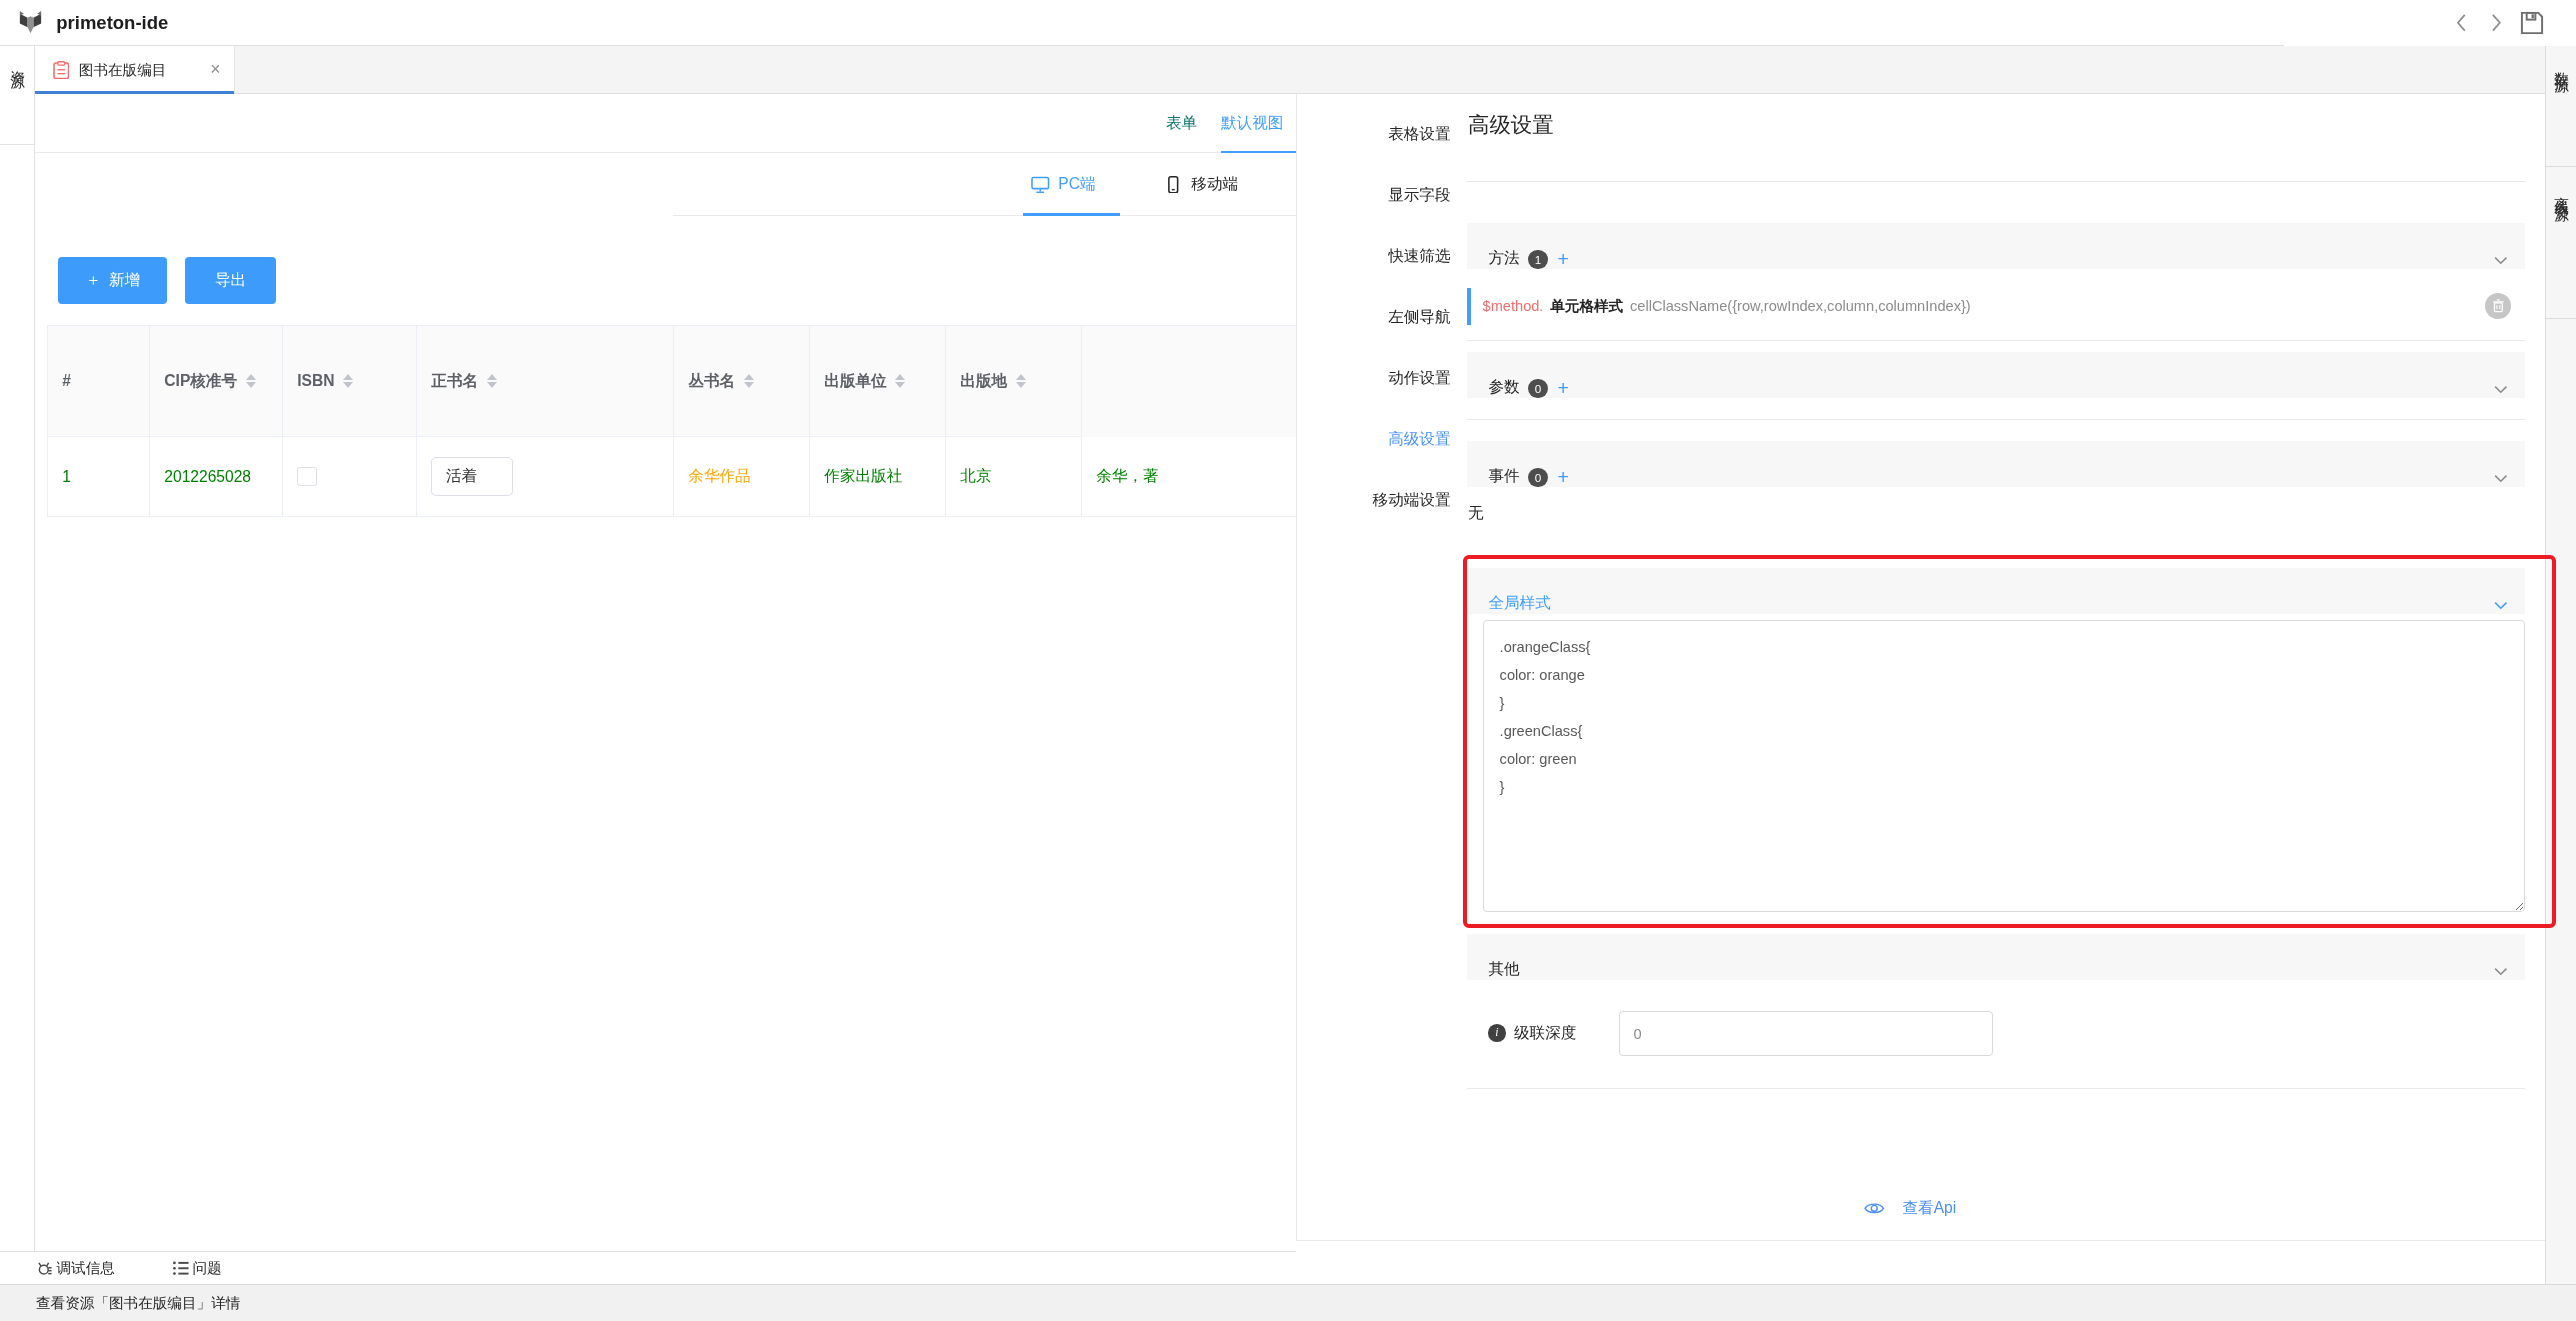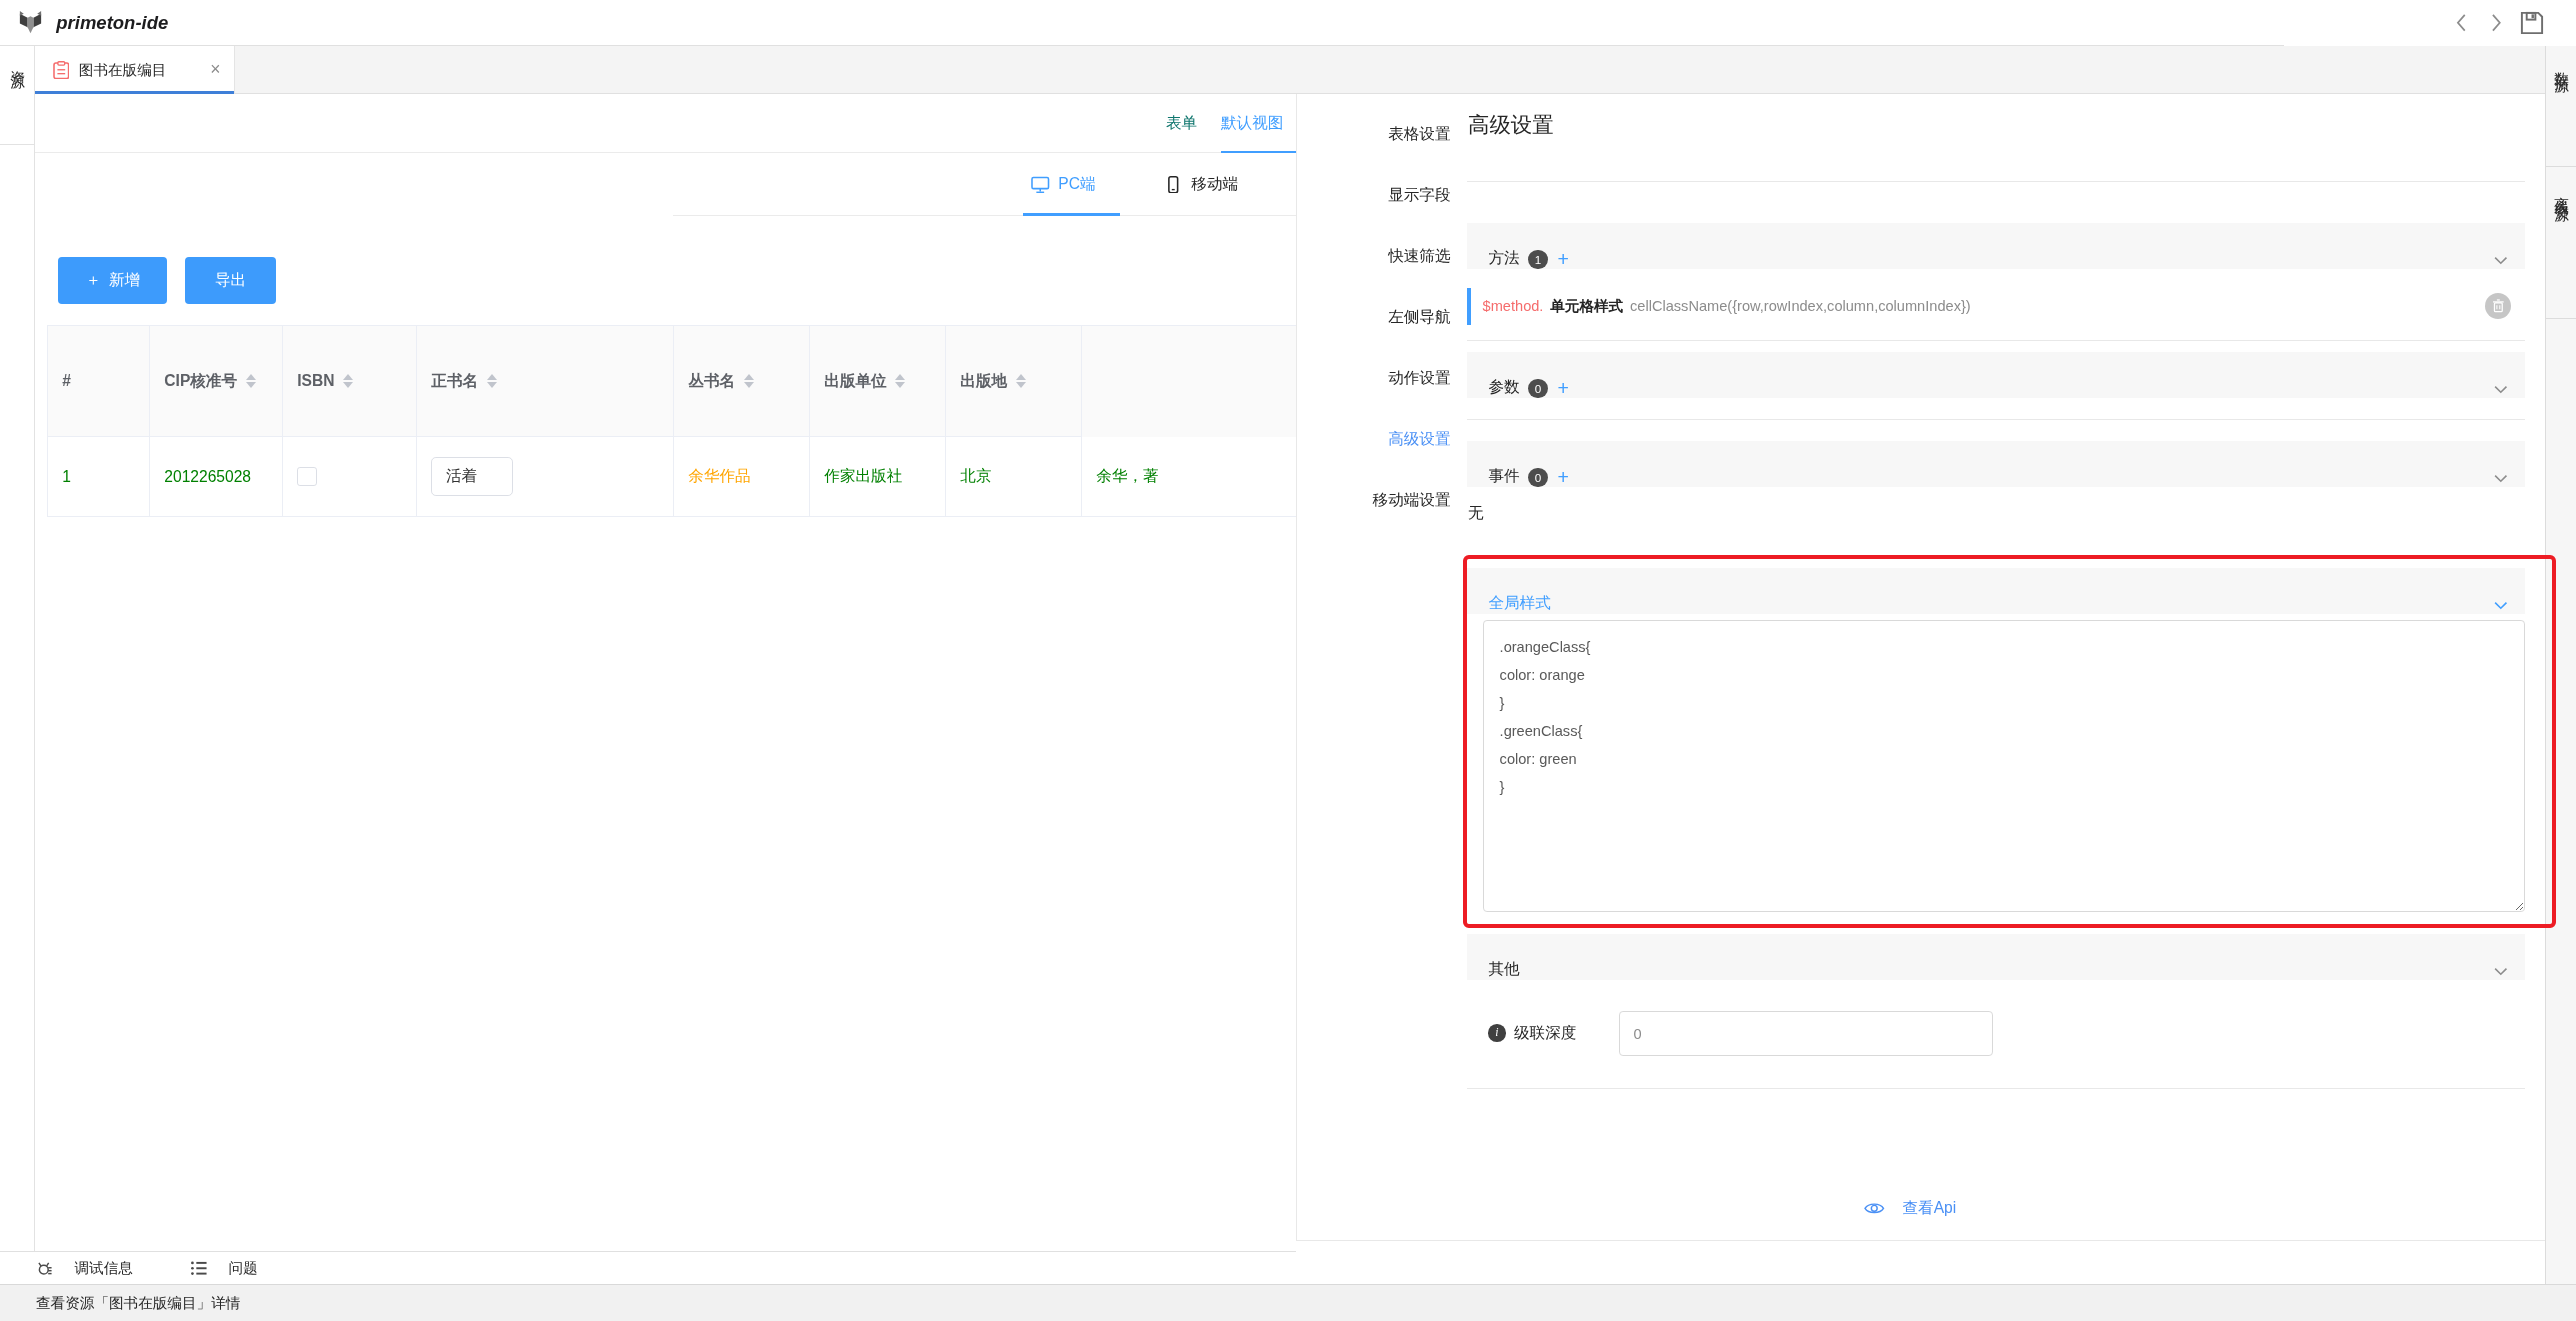--- a/index.html
+++ b/index.html
@@ -3,21 +3,21 @@
 <meta charset="utf-8">
 <style>
   * { margin:0; padding:0; box-sizing:border-box; }
   html,body { background:#ffffff; }
   body { font-family:"Liberation Sans","DejaVu Sans",sans-serif; color:#262626; }
   #app { position:relative; width:2576px; height:1321px; background:#fff; overflow:hidden; }
   .abs { position:absolute; }
 
   
   .titlebar { left:0; top:0; width:2284px; height:46px; background:#fff;
-    border-bottom:1px solid #e0e0e0; display:flex; align-items:center;font-style:italic; }
+    border-bottom:1px solid #e0e0e0; display:flex; align-items:center; }
   .logo { margin-left:15.6px; width:29px; height:29px; }
   .app-title { margin-left:11.7px; font-size:18.5px; font-weight:700; color:#1d1d1f; }
   .tb-nav { position:absolute; top:0; height:46px; display:flex; align-items:center;
     justify-content:center; width:29px; color:#8c8c8c; cursor:pointer; }
   .tb-nav svg { width:12.7px; height:19.5px; }
   .tb-save { position:absolute; left:2519px; top:9.7px; width:26px; height:26px; color:#6e6e6e; cursor:pointer; }
 
   
   .left-rail { left:0; top:46px; width:35px; height:1205px; background:#fff; border-right:1px solid #e2e2e2; }
   .left-rail .rail-sec { width:100%; height:99px; border-bottom:1px solid #e2e2e2;
@@ -120,21 +120,21 @@
   .right-rail .s1 { height:121px; padding-top:13.6px; }
   .right-rail .s2 { height:152px; padding-top:17.5px; }
 
   
   .annotation { left:1463px; top:555px; width:1093px; height:373px; border:4.9px solid #ed1c24;
     border-radius:5.8px; z-index:40; pointer-events:none; }
 
   
   .debugbar { left:0; top:1251px; width:1296px; height:33px; background:#fff; border-top:1px solid #e0e0e0;
     display:flex; align-items:center; padding-left:36px; gap:57px; }
-  .debug-item { display:flex; align-items:center; gap:20px; font-size:14.6px; color:#262626; cursor:pointer; }
+  .debug-item { display:flex; align-items:center; gap:2px; font-size:14.6px; color:#262626; cursor:pointer; }
   .debug-item svg { width:18.5px; height:18.5px; color:#4a4a4a; }
   .statusbar { left:0; top:1284px; width:2576px; height:37px; background:#f1f1f1; border-top:1px solid #d9d9d9;
     display:flex; align-items:center; padding-left:36px; font-size:14.6px; color:#262626; }
 </style>
 </head>
 <body>
 
 <div id="app">
 
   <header class="abs titlebar">

